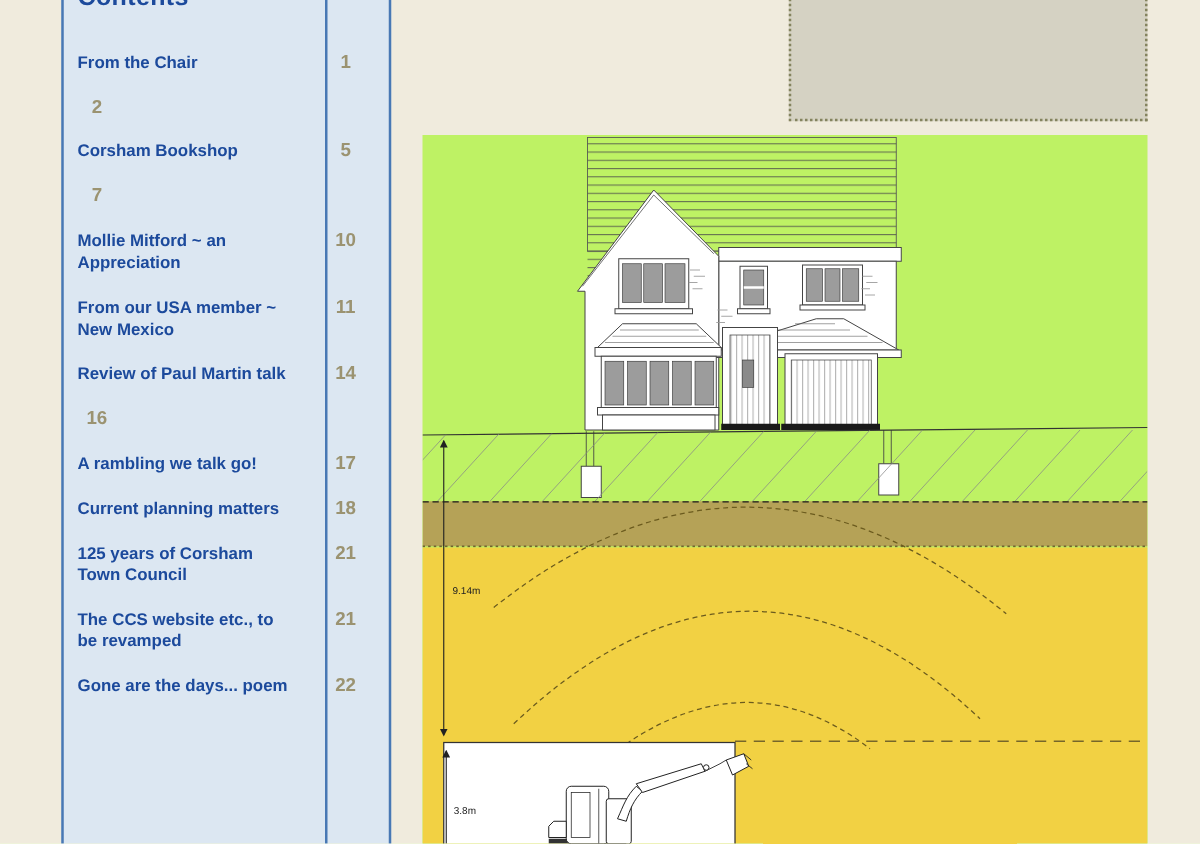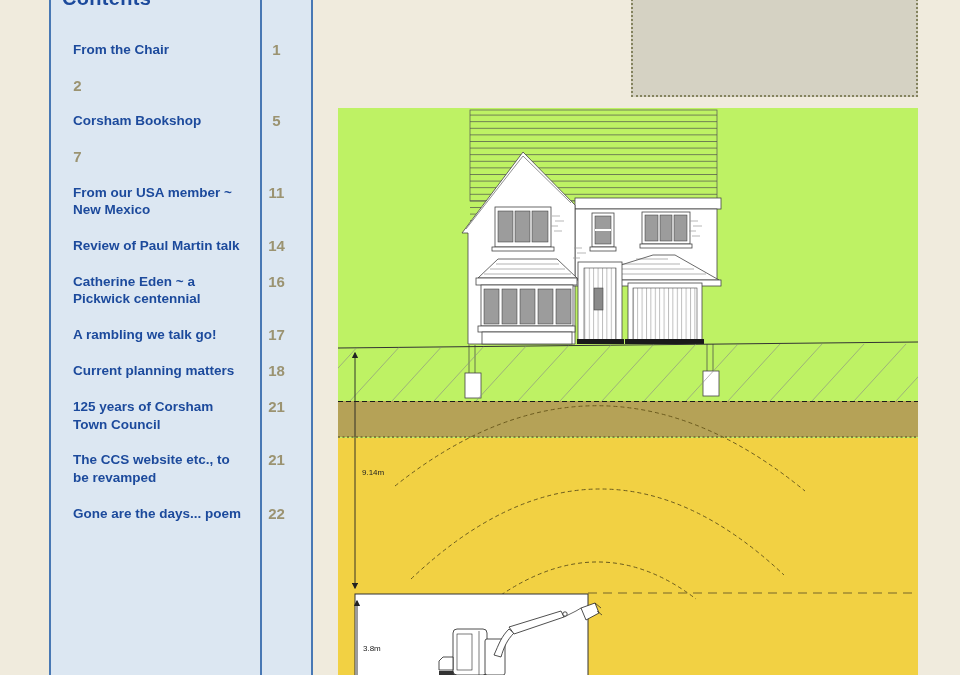--- a/index.html
+++ b/index.html
@@ -6,21 +6,21 @@
   .page{position:relative;width:960px;height:675px;background:#f0ebdd;overflow:hidden;
         font-family:"Liberation Sans",sans-serif}
   
   .toc-panel{position:absolute;left:49px;top:0;width:264px;height:675px;background:#dce7f2;
              border-left:2px solid #4878b4;border-right:2px solid #4878b4;box-sizing:border-box}
   .toc-heading{position:absolute;top:-13px;left:11px;font-size:20px;font-weight:bold;
                color:#1c4a9c;letter-spacing:.3px}
   .toc-divider{position:absolute;top:0;left:209px;width:2px;height:675px;background:#4878b4}
   .toc-list{position:absolute;top:41px;left:0;width:100%}
   .toc-row{display:flex;margin-bottom:18.5px}
-  .toc-title{width:199px;padding-left:22px;box-sizing:border-box;font-size:13.5px;font-weight:bold;
+  .toc-title{width:199px;padding-left:11px;box-sizing:border-box;font-size:13.5px;font-weight:bold;
              color:#1c4a9c;line-height:17.4px;white-space:pre-line}
   .toc-page{width:53px;text-align:center;font-size:15px;font-weight:bold;color:#9b9371;line-height:17px}
   
   .photo-box{position:absolute;left:631px;top:-10px;width:287px;height:107px;background:#d5d2c3;
              border:2px dotted #84835e;box-sizing:border-box}
   
   .drawing{position:absolute;left:338px;top:108px;width:580px;height:567px;background:#bef264}
   .drawing svg{display:block}
   .dim-label{font:8px "Liberation Sans",sans-serif;fill:#222}
 </style>
@@ -41,31 +41,34 @@
           <div class="toc-page">2</div>
         </div>
       <div class="toc-row">
           <div class="toc-title">Corsham Bookshop</div>
           <div class="toc-page">5</div>
         </div>
       <div class="toc-row">
           <div class="toc-page">7</div>
         </div>
       <div class="toc-row">
+          <div class="toc-title">Mollie Mitford ~  an
+Appreciation</div>
+          <div class="toc-page">10</div>
+        </div>
+      <div class="toc-row">
           <div class="toc-title">From our USA member ~
 New Mexico</div>
           <div class="toc-page">11</div>
         </div>
       <div class="toc-row">
           <div class="toc-title">Review of Paul Martin talk</div>
           <div class="toc-page">14</div>
         </div>
       <div class="toc-row">
-          <div class="toc-title">Catherine Eden ~  a
-Pickwick centennial</div>
           <div class="toc-page">16</div>
         </div>
       <div class="toc-row">
           <div class="toc-title">A rambling we talk go!</div>
           <div class="toc-page">17</div>
         </div>
       <div class="toc-row">
           <div class="toc-title">Current planning matters</div>
           <div class="toc-page">18</div>
         </div>

